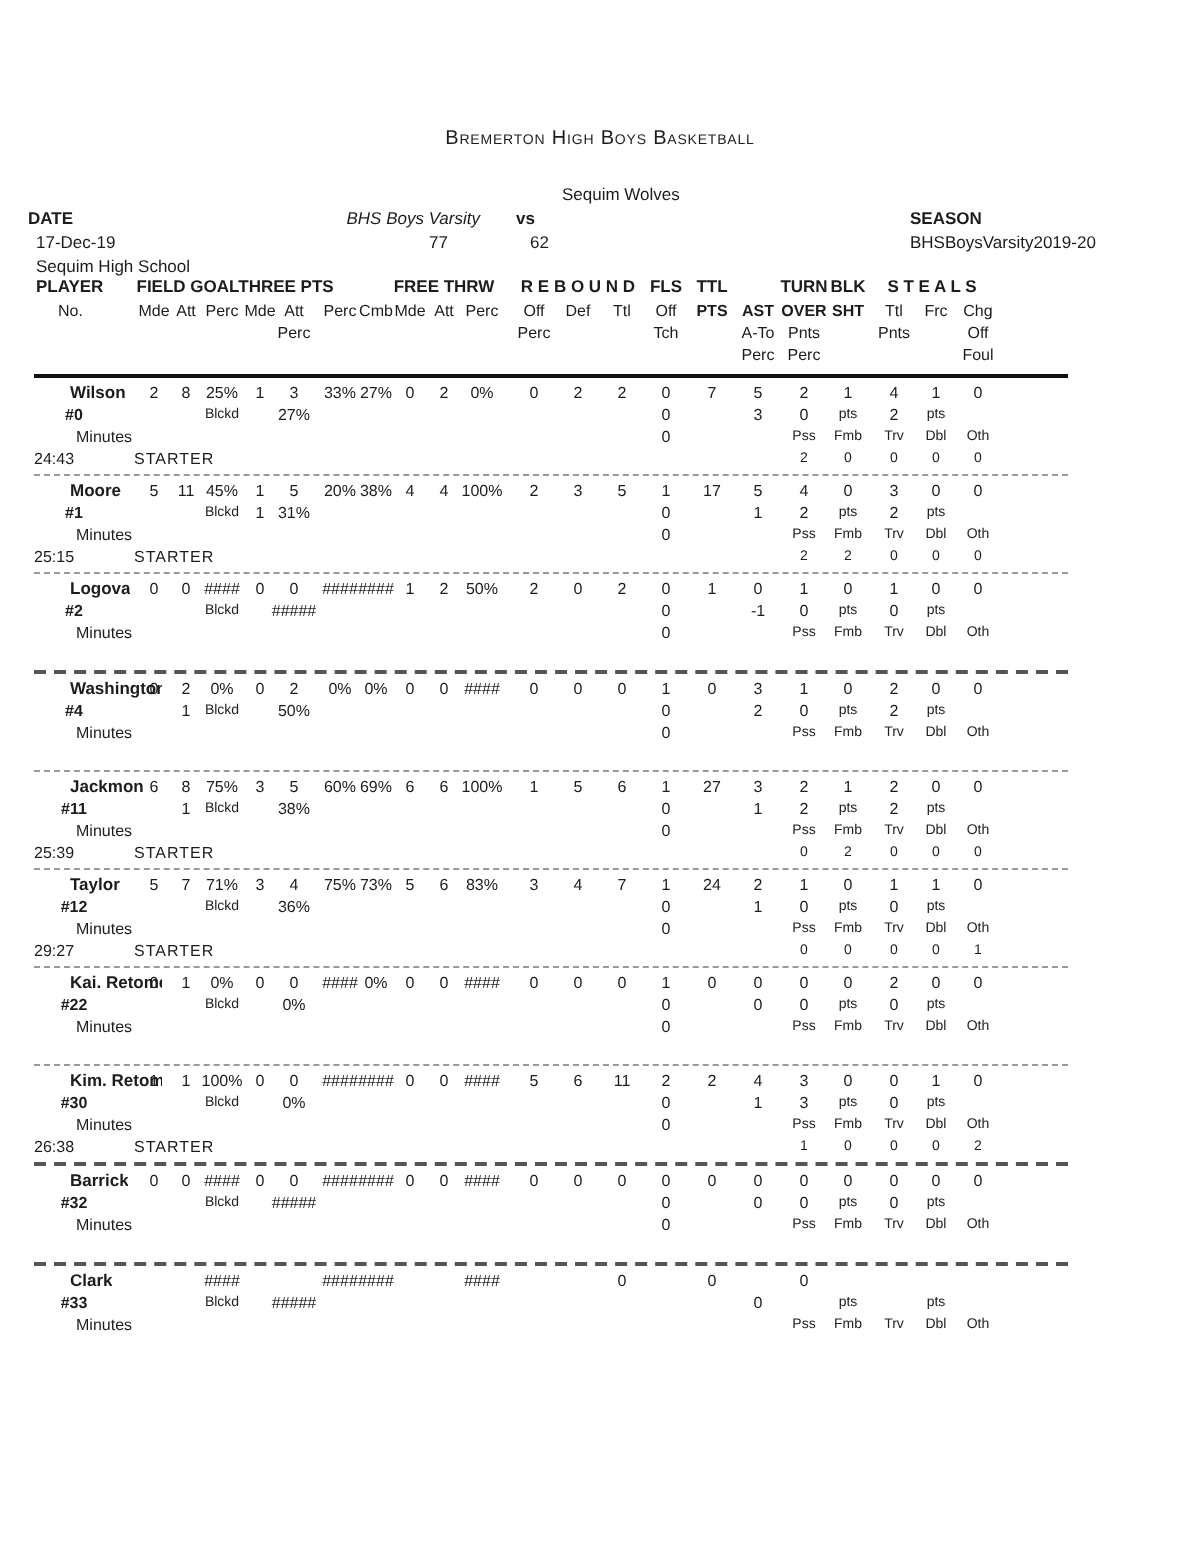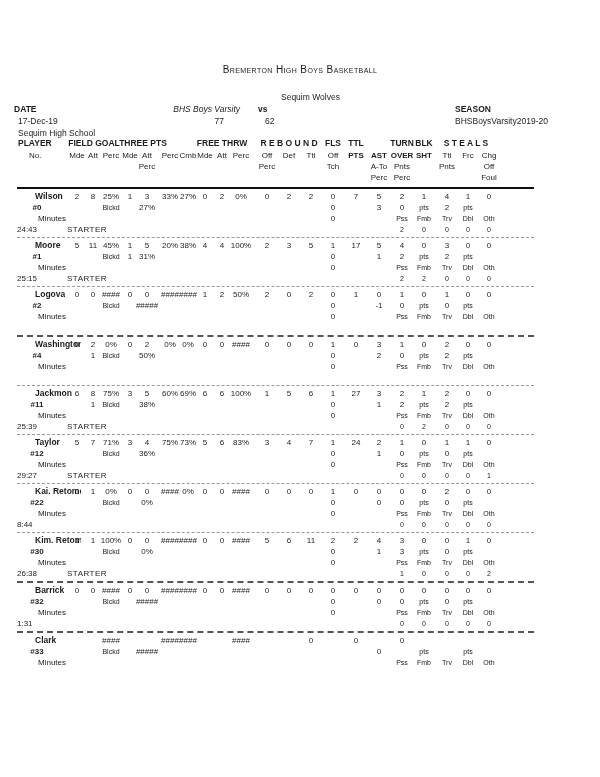--- a/index.html
+++ b/index.html
@@ -481,29 +481,20 @@
     </div>
     <div class="row r3">
       <span class="mnlbl">Minutes</span>
       <span class="cell c-fls">0</span>
       <span class="cell c-to lbl">Pss</span>
       <span class="cell c-blk lbl">Fmb</span>
       <span class="cell c-stl lbl">Trv</span>
       <span class="cell c-frc lbl">Dbl</span>
       <span class="cell c-chg lbl">Oth</span>
     </div>
-    <div class="row r4">
-      <span class="mn">8:44</span>
-      <span class="st"></span>
-      <span class="cell c-to sm">0</span>
-      <span class="cell c-blk sm">0</span>
-      <span class="cell c-stl sm">0</span>
-      <span class="cell c-frc sm">0</span>
-      <span class="cell c-chg sm">0</span>
-    </div>
   </div>
 
   <div class="block">
     <div class="row r1">
       <span class="nm">Kim. Retom</span>
       <span class="cell c-fgm">1</span>
       <span class="cell c-fga">1</span>
       <span class="cell c-fgp">100%</span>
       <span class="cell c-tpm">0</span>
       <span class="cell c-tpa">0</span>
@@ -597,29 +588,20 @@
     </div>
     <div class="row r3">
       <span class="mnlbl">Minutes</span>
       <span class="cell c-fls">0</span>
       <span class="cell c-to lbl">Pss</span>
       <span class="cell c-blk lbl">Fmb</span>
       <span class="cell c-stl lbl">Trv</span>
       <span class="cell c-frc lbl">Dbl</span>
       <span class="cell c-chg lbl">Oth</span>
     </div>
-    <div class="row r4">
-      <span class="mn">1:31</span>
-      <span class="st"></span>
-      <span class="cell c-to sm">0</span>
-      <span class="cell c-blk sm">0</span>
-      <span class="cell c-stl sm">0</span>
-      <span class="cell c-frc sm">0</span>
-      <span class="cell c-chg sm">0</span>
-    </div>
   </div>
 
   <div class="block">
     <div class="row r1">
       <span class="nm">Clark</span>
       <span class="cell c-fgm"></span>
       <span class="cell c-fga"></span>
       <span class="cell c-fgp">####</span>
       <span class="cell c-tpm"></span>
       <span class="cell c-tpa"></span>

